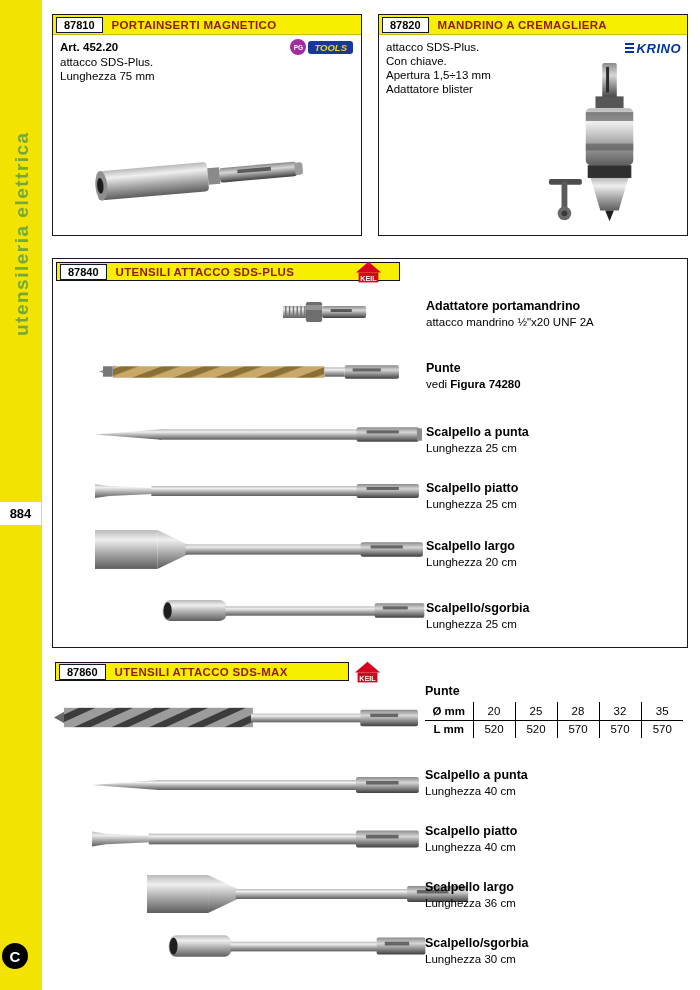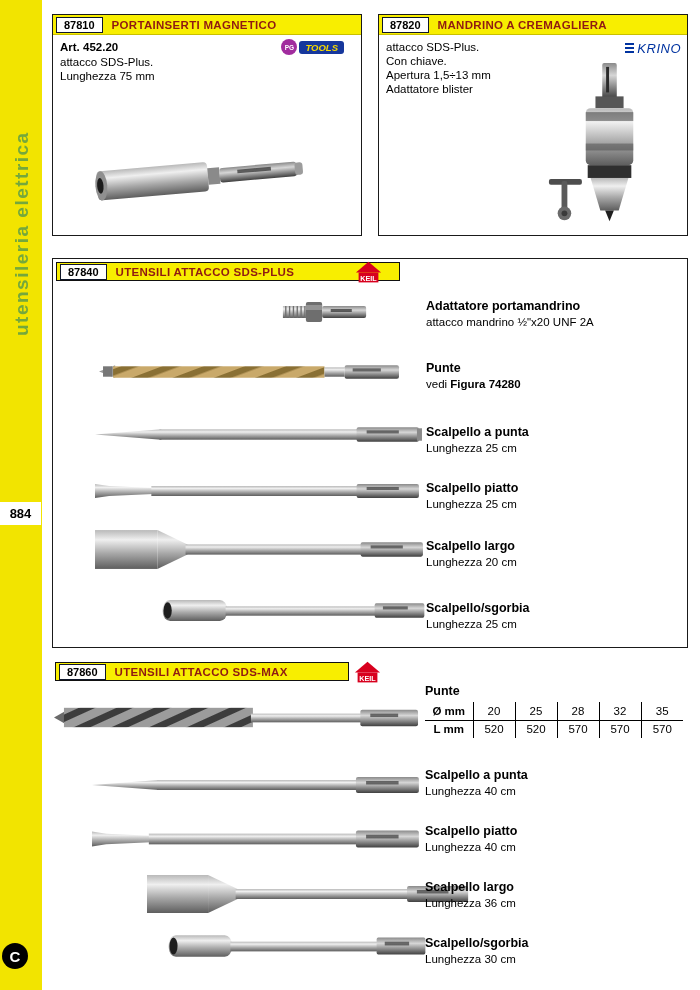--- a/index.html
+++ b/index.html
@@ -38,21 +38,21 @@
   .img { position:absolute; }
   .img svg { width:100%; height:100%; display:block; }
 
   .keil { position:absolute; width:27px; height:25px; }
   .keil svg { width:100%; height:100%; display:block; }
   svg text { font-family:"Liberation Sans", sans-serif; }
 
   .krino { position:absolute; display:flex; align-items:center; }
   .krino-bars { display:inline-block; width:9px; height:11px; margin-right:3px;
                 background:repeating-linear-gradient(180deg,#0033a0 0 2px, transparent 2px 4px); }
-  .krino-text { color:#0033a0; font-weight:normal; font-style:italic; font-size:13px; letter-spacing:0.5px;text-align:center; }
+  .krino-text { color:#0033a0; font-weight:bold; font-style:italic; font-size:13px; letter-spacing:0.5px;text-align:center; }
 
   .pgtools { position:absolute; display:flex; align-items:center; }
   .pg-circle { width:16px; height:16px; border-radius:50%; background:#a12c9e; color:#fff; font-size:6.5px;
                font-weight:bold; display:inline-flex; align-items:center; justify-content:center; }
   .tools-pill { background:#16379c; color:#f5d800; font-style:italic; font-weight:bold; font-size:9.5px;
                 padding:1px 6px; border-radius:3px; margin-left:2px; }
 
   .punte-table { position:absolute; border-collapse:collapse; font-size:11.5px; color:#000; }
   .punte-table td { border-left:1px solid #000; border-top:1px solid #000; text-align:center;
                     width:42px; height:18px; padding:0 2px; }
@@ -98,21 +98,21 @@
   </aside>
 
   <section class="box" style="left:52px;top:14px;width:310px;height:222px">
     <header class="hdr">
       <span class="code">87810</span>
       <span class="hdr-title">PORTAINSERTI MAGNETICO</span>
     </header>
     <div class="line bold" style="left:7px;top:26px">Art. 452.20</div>
     <div class="line" style="left:7px;top:41px">attacco SDS-Plus.</div>
     <div class="line" style="left:7px;top:55px">Lunghezza 75 mm</div>
-    <div class="pgtools" style="right:17px;top:24px">
+    <div class="pgtools" style="right:8px;top:24px">
       <span class="pg-circle">PG</span>
       <span class="tools-pill">TOOLS</span>
     </div>
     <div class="img tilt" style="left:40px;top:138px;width:218px;height:48px">
       <svg viewBox="0 0 220 46" preserveAspectRatio="none">
         <rect x="4" y="9" width="112" height="28" rx="4" fill="url(#gMet)"></rect>
         <ellipse cx="8" cy="23" rx="6" ry="14" fill="#8f8f8f"></ellipse>
         <ellipse cx="7" cy="23" rx="3.2" ry="7.5" fill="#1c1c1c"></ellipse>
         <rect x="116" y="15" width="12" height="16" fill="#8a8a8a"></rect>
         <rect x="128" y="16" width="78" height="14" rx="3" fill="url(#gDark)"></rect>

